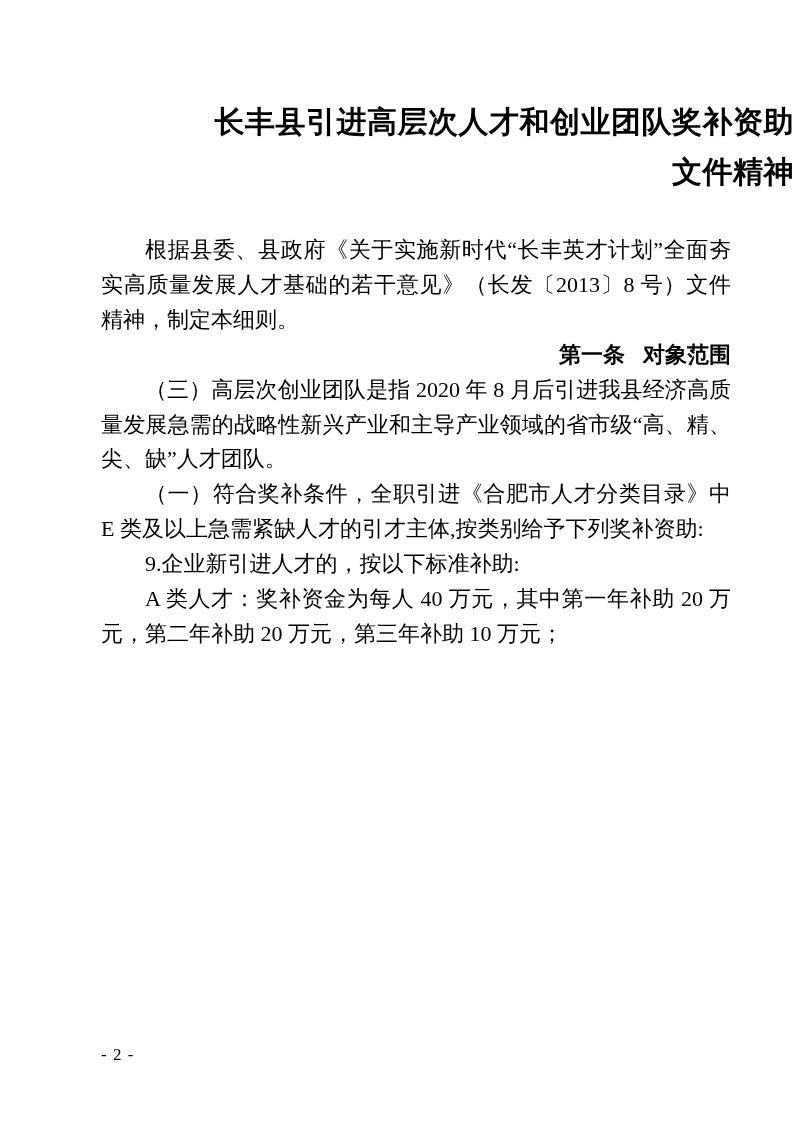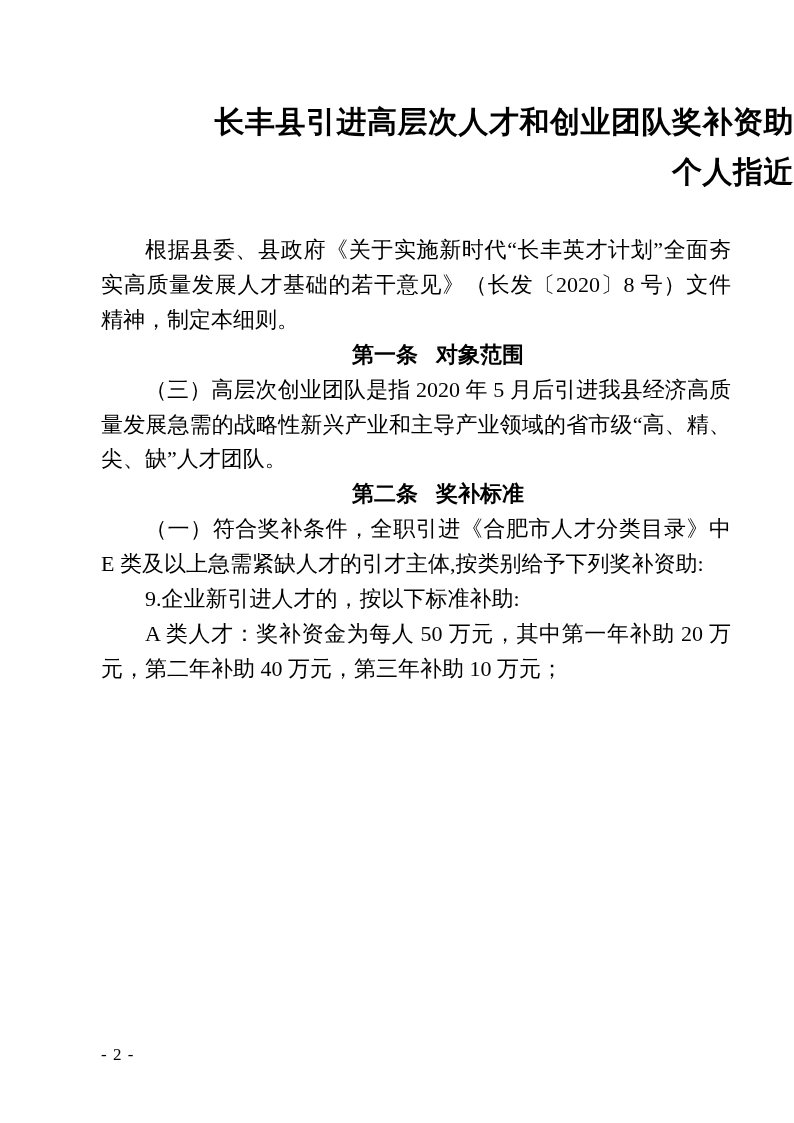--- a/index.html
+++ b/index.html
@@ -39,48 +39,47 @@
     text-justify: inter-ideograph;
   }
   .content p {
     margin: 0;
     padding: 0;
     text-indent: 44px;
   }
   .content p.heading {
     font-family: Liberation Serif, serif;
     font-weight: 700;
-    text-align: center;
+    text-align: right;
   }
   .content p.heading .heading-label {
     margin-right: 18px;
   }
   .page-number {
     position: absolute;
     top: 1045px;
     left: 101px;
     font-family: "Liberation Serif", "DejaVu Serif", serif;
     font-size: 17px;
     line-height: 20px;
     letter-spacing: 1px;
   }
 </style>
 </head>
 <body>
 
 <div class="page">
   <div class="doc-title">
     <div>长丰县引进高层次人才和创业团队奖补资助</div>
-    <div>个人指近</div>
+    <div>文件精神</div>
   </div>
 
   <div class="content" id="content">
-      <p class="body">根据县委、县政府《关于实施新时代“长丰英才计划”全面夯实高质量发展人才基础的若干意见》（长发〔2020〕8 号）文件精神，制定本细则。</p>
+      <p class="body">根据县委、县政府《关于实施新时代“长丰英才计划”全面夯实高质量发展人才基础的若干意见》（长发〔2013〕8 号）文件精神，制定本细则。</p>
       <p class="heading"><span class="heading-label">第一条</span><span>对象范围</span></p>
-      <p class="body">（三）高层次创业团队是指 2020 年 5 月后引进我县经济高质量发展急需的战略性新兴产业和主导产业领域的省市级“高、精、尖、缺”人才团队。</p>
-      <p class="heading"><span class="heading-label">第二条</span><span>奖补标准</span></p>
+      <p class="body">（三）高层次创业团队是指 2020 年 8 月后引进我县经济高质量发展急需的战略性新兴产业和主导产业领域的省市级“高、精、尖、缺”人才团队。</p>
       <p class="body">（一）符合奖补条件，全职引进《合肥市人才分类目录》中 E 类及以上急需紧缺人才的引才主体,按类别给予下列奖补资助:</p>
       <p class="body">9.企业新引进人才的，按以下标准补助:</p>
-      <p class="body">A 类人才：奖补资金为每人 50 万元，其中第一年补助 20 万元，第二年补助 40 万元，第三年补助 10 万元；</p>
+      <p class="body">A 类人才：奖补资金为每人 40 万元，其中第一年补助 20 万元，第二年补助 20 万元，第三年补助 10 万元；</p>
     </div>
 
   <div class="page-number">- 2 -</div>
 </div>
 
 </body></html>

